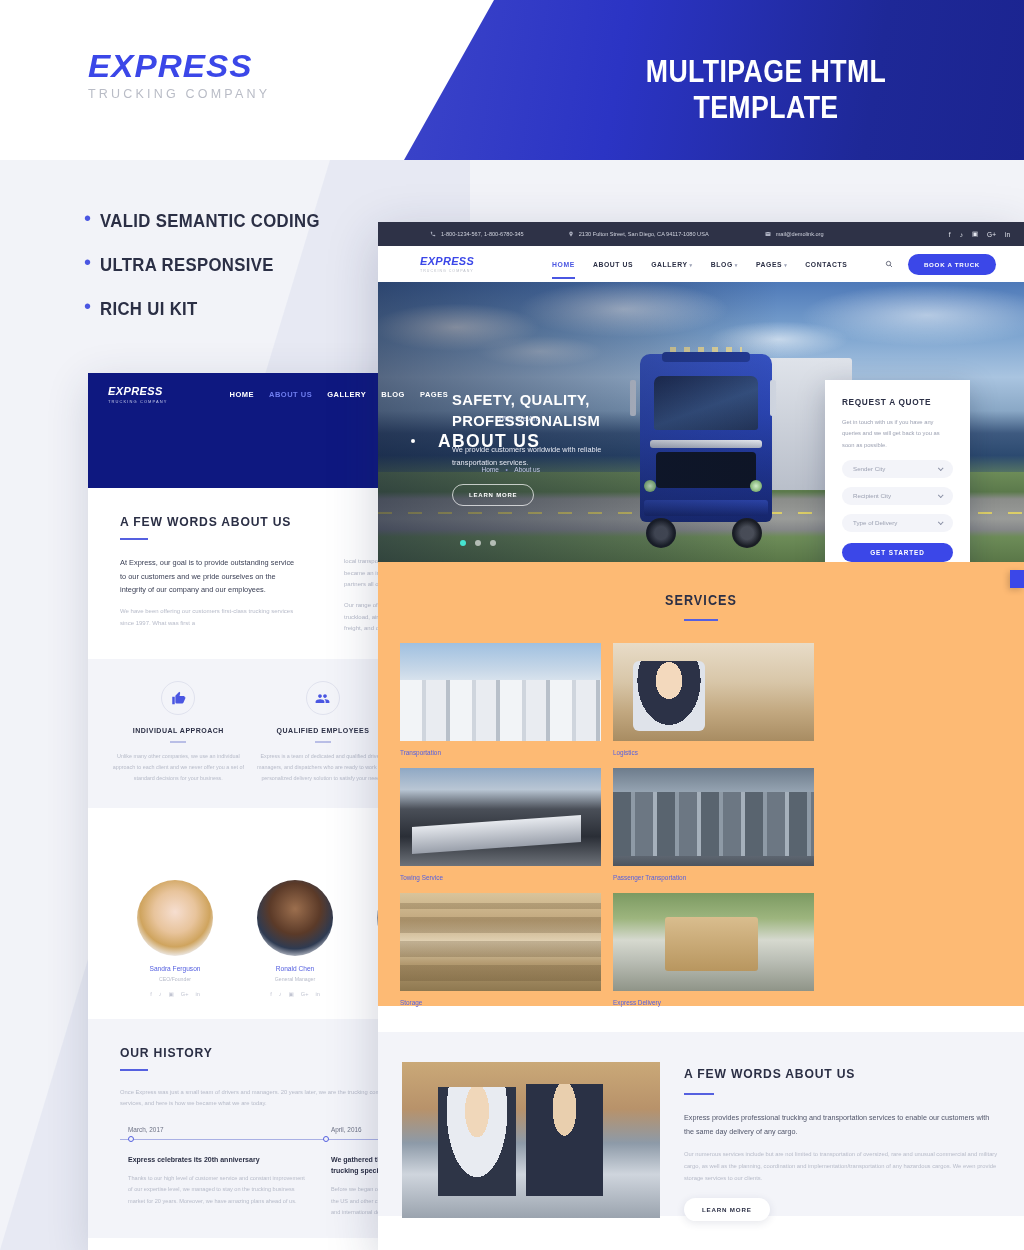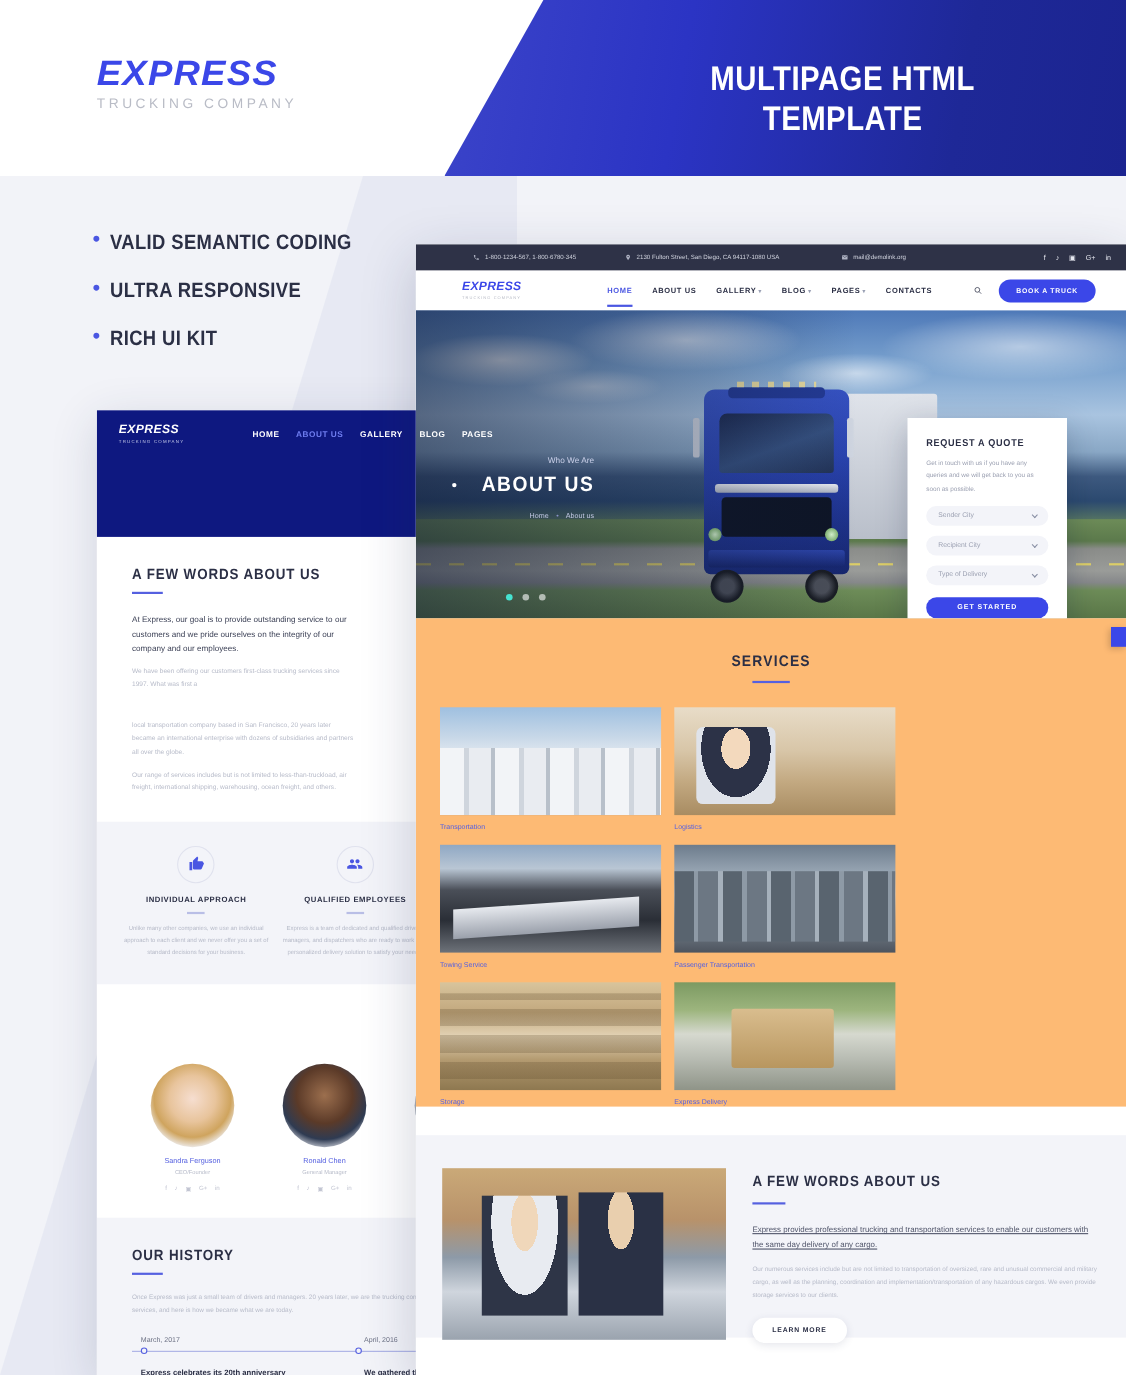--- a/index.html
+++ b/index.html
@@ -83,21 +83,21 @@
   .ab-eyebrow { font-size:7.5px; color:#c9cfe8; }
   .ab-title-row { display:flex; align-items:center; justify-content:flex-end; gap:14px; margin-top:7px;}
   .ab-dot { width:4px; height:4px; background:#fff; border-radius:50%; }
   .ab-title { font-size:19px; font-weight:bold; color:#fff; letter-spacing:1.5px; transform:scaleX(.92); transform-origin:right center;}
   .ab-crumbs { font-size:6.5px; color:#c2c8e4; margin-top:14px;}
   .ab-crumbs i { color:#8b93c9; font-style:normal; margin:0 5px; }
 
   .ab-sec { padding:26px 32px 0 32px; background:#fff; }
   .ab-h2 { font-size:13.5px; font-weight:bold; color:#2b2f45; letter-spacing:.9px; transform:scaleX(.9); transform-origin:left center;}
   .ab-rule { width:28px; height:2px; background:#5560e0; margin-top:9px; }
-  .ab-cols { display:flex; gap:26px; margin-top:16px;flex-direction:column; }
+  .ab-cols { display:flex; gap:42px; margin-top:16px; }
   .ab-col { width:50%; }
   .ab-lead { font-size:7.4px; line-height:1.85; color:#3c4156; }
   .ab-body { font-size:6px; line-height:1.95; color:#b7bbc9; margin-top:9px;}
 
   .ab-feat { background:#f3f4f9; margin-top:24px; padding:22px 18px 24px 18px; display:flex; }
   .ab-feat-item { width:33.33%; text-align:center; padding:0 6px; }
   .ab-circle {
     width:34px; height:34px; border-radius:50%; border:1px solid #e0e2ee; margin:0 auto;
     display:flex; align-items:center; justify-content:center; background:#f3f4f9;
   }
@@ -289,21 +289,21 @@
   .fw-about { margin-top:26px; background:#f3f4f9; padding:30px 24px 0 24px; display:flex; gap:24px; height:184px; }
   .fw-about-img { width:258px; height:156px; position:relative; overflow:hidden;
     background:linear-gradient(180deg,#caa978 0%, #b8926a 30%, #8d9aa8 52%, #cfd5dd 72%, #9aa3ae 100%); }
   .fw-about-img::after{content:"";position:absolute;left:14%;top:16%;width:30%;height:70%;
     background:radial-gradient(ellipse at 50% 22%, #f0d7ba 0 22%, #e8ebf1 22% 55%, #2e3547 55% 100%);}
   .fw-about-img::before{content:"";position:absolute;left:48%;top:14%;width:30%;height:72%;
     background:radial-gradient(ellipse at 50% 22%, #e9cfae 0 22%, #2a3145 22% 100%);}
   .fw-about-txt { flex:1; padding-top:4px; }
   .fw-a-h { font-size:13.5px; font-weight:bold; color:#2b2f45; letter-spacing:.9px; transform:scaleX(.9); transform-origin:left center;}
   .fw-a-rule { width:30px; height:2px; background:#5560e0; margin-top:12px; }
-  .fw-a-lead { font-size:7.2px; line-height:1.95; color:#50556a; margin-top:16px;text-decoration:underline; }
+  .fw-a-lead { font-size:7.2px; line-height:1.95; color:#50556a; margin-top:16px; }
   .fw-a-body { font-size:5.8px; line-height:2.05; color:#b7bbc9; margin-top:10px; }
   .fw-a-btn { margin-top:13px; background:#fff; border:none; border-radius:18px; padding:8px 18px;
     font-size:6.2px; font-weight:bold; letter-spacing:.8px; color:#2b2f45; box-shadow:0 2px 8px rgba(40,50,90,.12); }
 </style>
 </head>
 <body>
 
 <div class="page">
 
   <div class="banner">
@@ -547,20 +547,28 @@
         <div class="lamp r"></div>
         <div class="mirror l"></div>
         <div class="mirror r"></div>
         <div class="bumper"></div>
         <div class="wheel w1"></div>
         <div class="wheel w2"></div>
       </div>
 
       <div class="fw-hero-dim"></div>
 
+      <div class="fw-hero-copy">
+        <div class="fw-h1">
+          <div>SAFETY, QUALITY,</div>
+          <div>PROFESSIONALISM</div>
+        </div>
+        <div class="fw-sub">We provide customers worldwide with reliable transportation services.</div>
+        <button class="fw-learn">LEARN MORE</button>
+      </div>
 
       <div class="fw-dots">
         <span class="fw-dot on"></span>
         <span class="fw-dot"></span>
         <span class="fw-dot"></span>
       </div>
 
       <div class="quote-card">
         <div class="q-title">REQUEST A QUOTE</div>
         <div class="q-desc">Get in touch with us if you have any queries and we will get back to you as soon as possible.</div>

